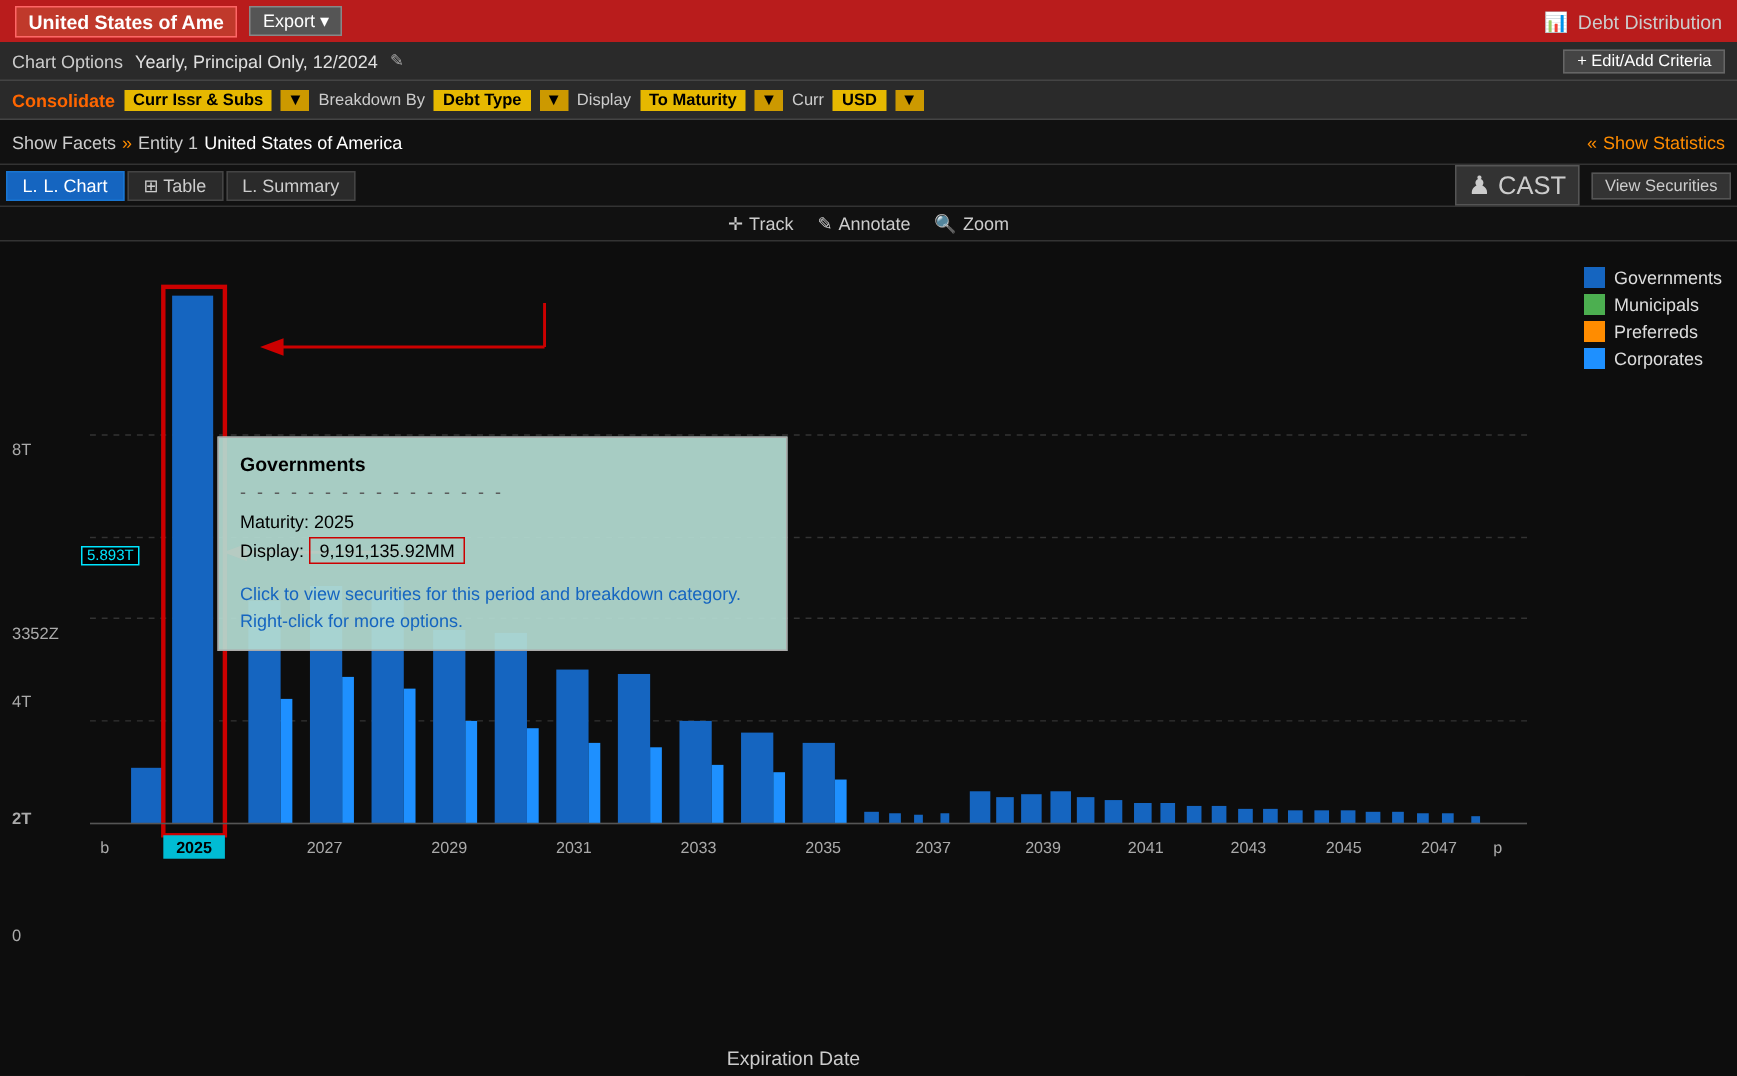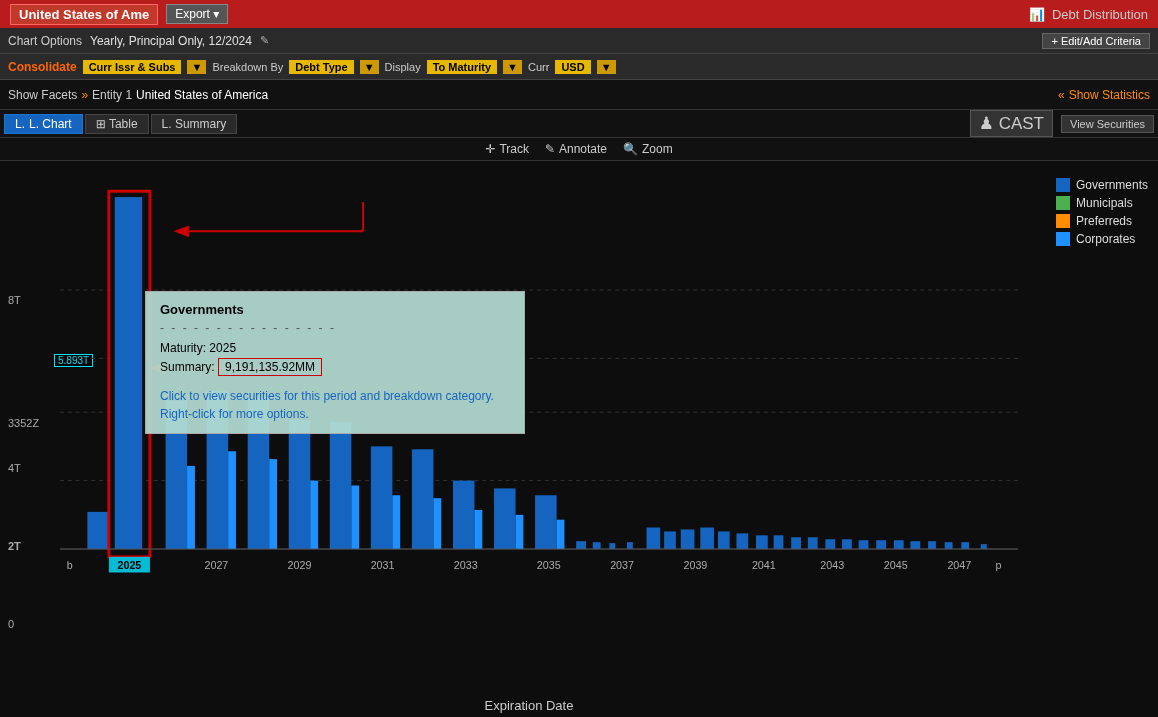--- a/index.html
+++ b/index.html
@@ -390,21 +390,21 @@
       <span>Corporates</span>
     </div>
   </div>
 
   <div class="chart-svg-container" style="position:relative; height: 500px;">
 
     <div class="y-axis-label" style="bottom: 64px; left: 8px;">0</div>
     <div class="y-axis-label" style="bottom: 142px; left: 8px; font-weight: bold;">2T</div>
     <div class="y-axis-label" style="bottom: 220px; left: 8px;">4T</div>
     <div class="y-axis-label" style="bottom: 265px; left: 8px;">3352Z</div>
-    <div class="y-axis-label" style="bottom: 328px; left: 8px; padding-left: 46px;">
+    <div class="y-axis-label" style="bottom: 318px; left: 8px; padding-left: 46px;">
       <span style="background:#000; color:#00e5ff; border:1px solid #00e5ff; padding:0 3px; font-size:10px;">5.893T</span>
     </div>
     <div class="y-axis-label" style="bottom: 388px; left: 8px;">8T</div>
 
     <svg viewBox="0 0 980 450" xmlns="http://www.w3.org/2000/svg" style="position:absolute; top:0; left:60px; right:160px; bottom:50px; width:calc(100% - 200px); height:calc(100% - 60px);">
 
       <line x1="0" y1="380" x2="980" y2="380" stroke="#333" stroke-width="1"></line>
       <line x1="0" y1="310" x2="980" y2="310" stroke="#333" stroke-width="1" stroke-dasharray="4,4"></line>
       <line x1="0" y1="240" x2="980" y2="240" stroke="#333" stroke-width="1" stroke-dasharray="4,4"></line>
       <line x1="0" y1="185" x2="980" y2="185" stroke="#333" stroke-width="1" stroke-dasharray="4,4"></line>
@@ -511,21 +511,21 @@
     </svg>
 
     <div class="tooltip" style="position:absolute; top:130px; left:145px;">
       <div class="tooltip-title">Governments</div>
       <div class="tooltip-dashes">- - - - - - - - - - - - - - - -</div>
       <div class="tooltip-row">
         <span>Maturity:</span>
         <span>2025</span>
       </div>
       <div class="tooltip-row">
-        <span>Summary:</span>
+        <span>Display:</span>
         <span class="tooltip-amount-box">9,191,135.92MM</span>
       </div>
       <div class="tooltip-hint" style="color:#1565c0; font-size:12px; line-height:1.5;">
         Click to view securities for this period and breakdown category.<br>Right-click for more options.
       </div>
     </div>
 
   </div>
 
   <div class="x-axis-title" style="margin-left:60px; margin-right:160px;">Expiration Date</div>

